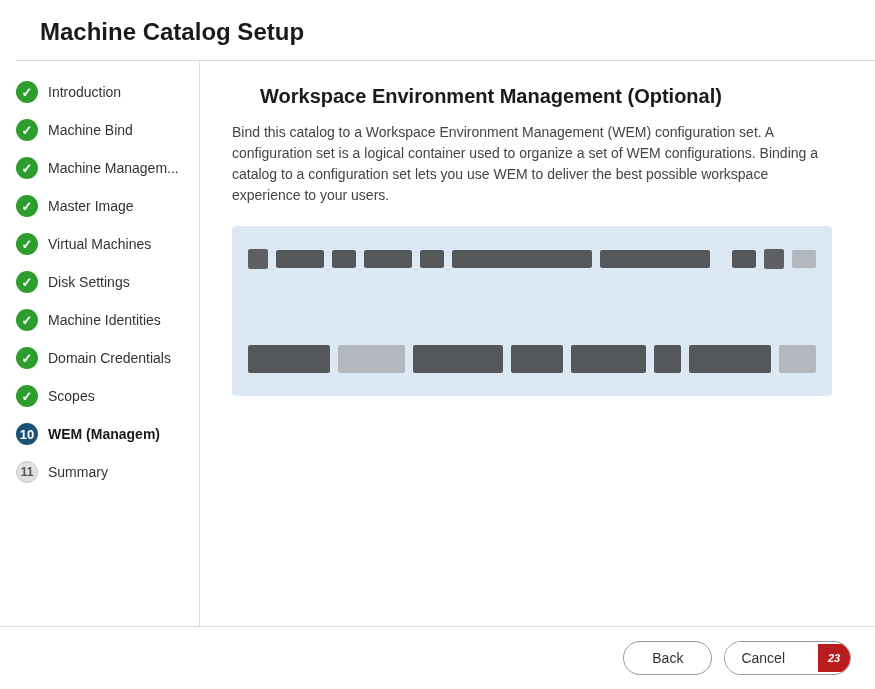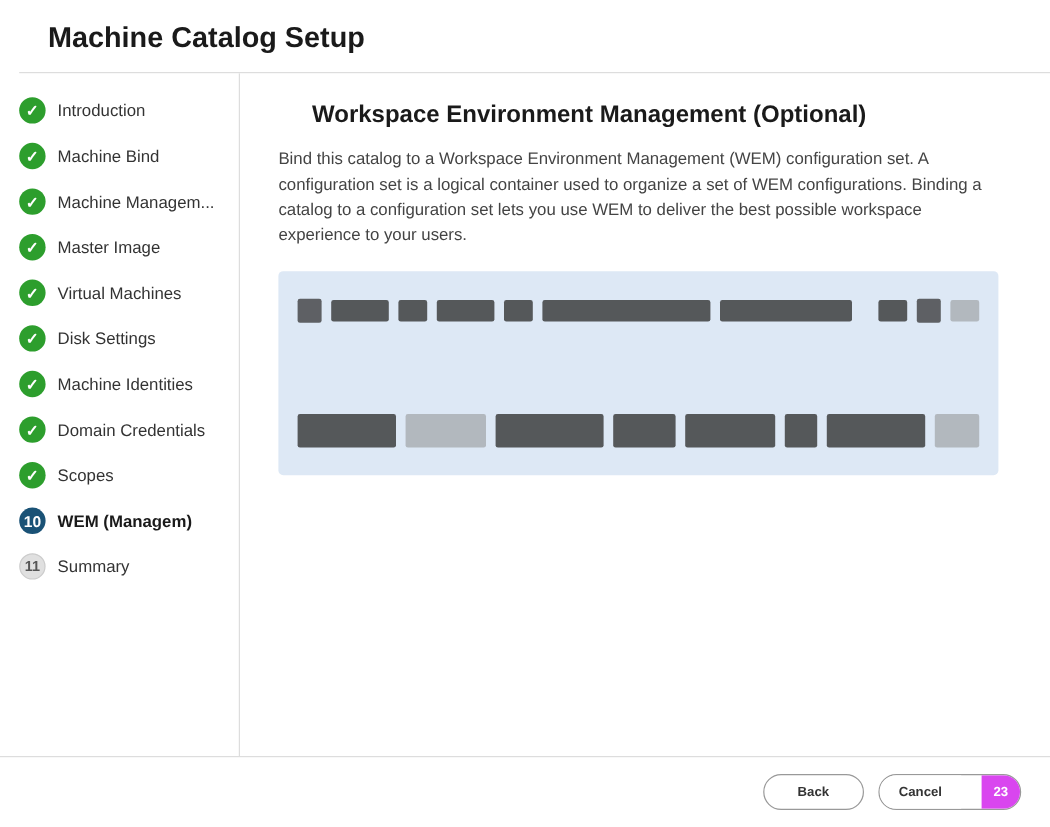--- a/index.html
+++ b/index.html
@@ -155,44 +155,45 @@
       display: flex;
       justify-content: flex-end;
       align-items: center;
       gap: 12px;
       background: #fff;
     }
     .btn {
       padding: 8px 28px;
       border-radius: 20px;
       border: 1px solid #999;
-      font-size: 11px;
+      font-size: 14px;
       cursor: pointer;
-      font-weight: 700;
+      font-weight: 400;
       background: white;
       color: #333;
     }
     .btn-primary {
       background: #1a3a4a;
       color: white;
       border: 2px solid #2ecc71;
       border-radius: 20px;
     }
     .cancel-badge {
-      background: #d946ef;
+      background: #b91c1c;
       color: white;
       border-radius: 50%;
       width: 22px;
       height: 22px;
       display: flex;
       align-items: center;
       justify-content: center;
       font-size: 11px;
       font-weight: 700;
       margin-left: -6px;
+      font-style: italic;
     }
     .btn-cancel-group {
       display: flex;
       align-items: center;
       border: 1px solid #999;
       border-radius: 20px;
       overflow: hidden;
       background: white;
       gap: 17px;
     }

